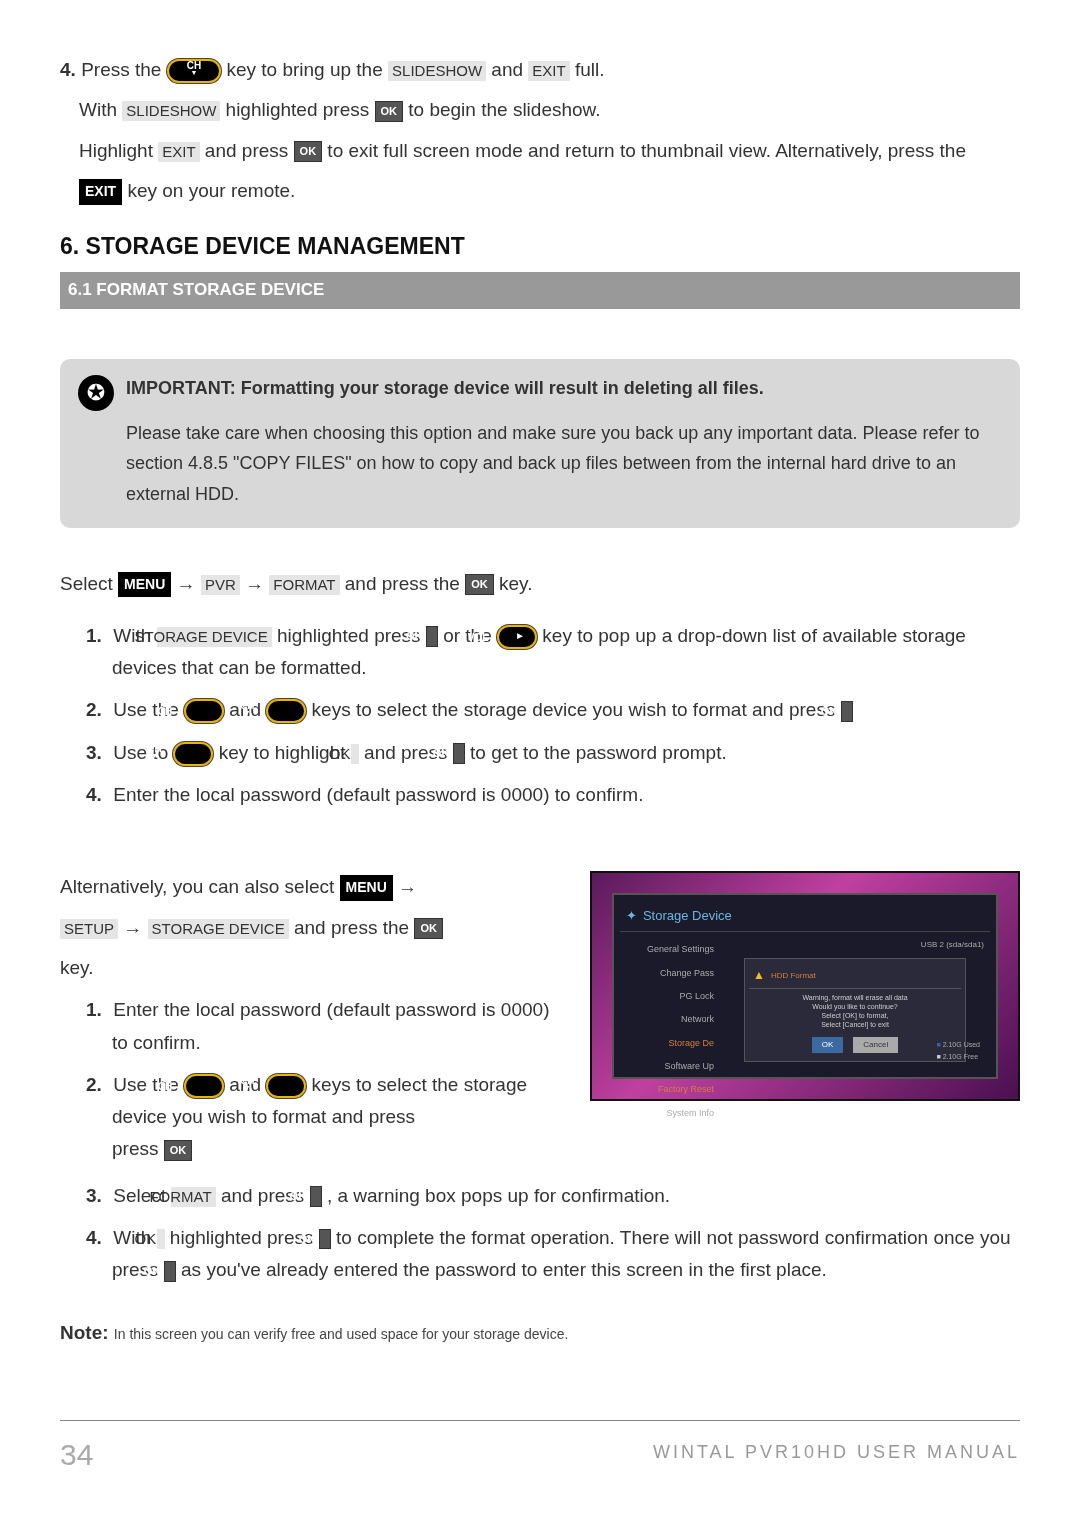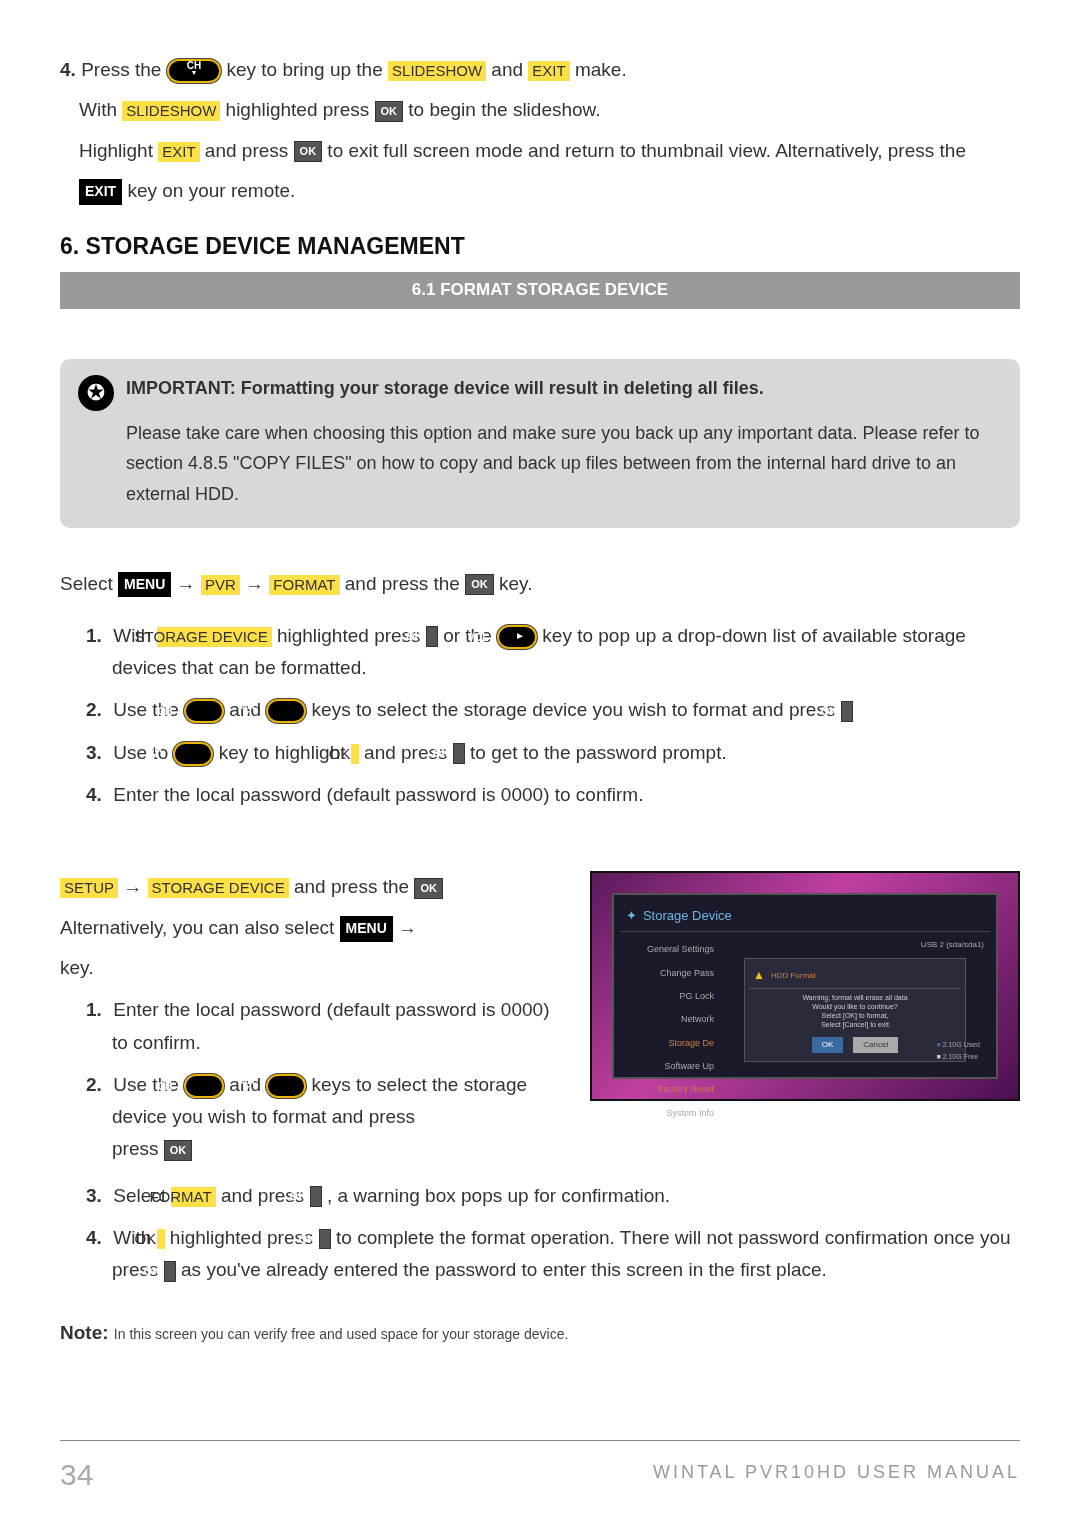--- a/index.html
+++ b/index.html
@@ -35,21 +35,21 @@
     box-shadow: 0 0 0 1px #444;
   }
   .pill .arrow-up::before { content: "▲"; display:block; font-size:7px; line-height:6px; }
   .pill .arrow-down::after { content: "▼"; display:block; font-size:7px; line-height:6px; }
   .pill .arrow-right::after { content: "▶"; display:block; font-size:7px; line-height:6px; position:absolute; top:6px; right:2px; }
   .pill-inner { display:inline-block; text-align:center; }
   .pill-label { font-size:10px; display:block; line-height:8px; }
   
   .yellow-box {
     display: inline-block;
-    background: #fde047;
+    background: #e5e5e5;
     padding: 0 4px;
     font-size: 15px;
     line-height: 20px;
     vertical-align: middle;
   }
   .black-box {
     display: inline-block;
     background: #000;
     color: #fff;
     padding: 1px 6px;
@@ -75,21 +75,20 @@
     margin-bottom: 6px;
     color: #111;
   }
   .section-bar {
     background: #999;
     color: #fff;
     font-weight: bold;
     font-size: 17px;
     padding: 4px 8px;
     margin-bottom: 50px;
-    text-align: center;
   }
   
   .important-box {
     background: #d8d8d8;
     border-radius: 10px;
     padding: 14px 18px 18px 18px;
     margin-bottom: 40px;
     display: flex;
     gap: 12px;
   }
@@ -170,21 +169,21 @@
   .tv-legend div::before { content:"■ "; }
   .tv-legend .used::before { color:#4060a0; }
   .tv-legend .free::before { color:#ccc; }
   
   .note-line { margin-top: 30px; }
   .note-label { font-weight: bold; font-size: 19px; }
   .note-text { font-size: 14px; color: #444; }
   
   .footer {
     position: absolute;
-    bottom: 32px;
+    bottom: 52px;
     left: 60px;
     right: 60px;
     border-top: 1px solid #888;
     padding-top: 8px;
     display: flex;
     justify-content: space-between;
     color: #999;
     font-size: 20px;
     letter-spacing: 2px;
   }
@@ -204,21 +203,21 @@
 
   <div class="instr-block">
     <div class="step-line">
       <span class="num">4.</span>
       <span>Press the </span>
       <span class="pill"><span class="pill-inner"><span class="pill-label">CH</span><span class="arrow-down"></span></span></span>
       <span> key to bring up the </span>
       <span class="yellow-box">SLIDESHOW</span>
       <span> and </span>
       <span class="yellow-box">EXIT</span>
-      <span> make.</span>
+      <span> full.</span>
     </div>
     <div class="step-line indent">
       <span>With </span>
       <span class="yellow-box">SLIDESHOW</span>
       <span> highlighted press </span>
       <span class="ok-box">OK</span>
       <span> to begin the slideshow.</span>
     </div>
     <div class="step-line indent">
       <span>Highlight </span>
@@ -288,30 +287,30 @@
     </li>
     <li>
       <span class="num">4.</span>
       <span>Enter the local password (default password is 0000) to confirm.</span>
     </li>
   </ol>
 
   <div class="two-col">
     <div class="left">
       <div class="step-line">
+        <span>Alternatively, you can also select </span>
+        <span class="black-box">MENU</span>
+        <span class="arrow"> → </span>
+      </div>
+      <div class="step-line">
         <span class="yellow-box">SETUP</span>
         <span class="arrow"> → </span>
         <span class="yellow-box">STORAGE DEVICE</span>
         <span> and press the </span>
         <span class="ok-box">OK</span>
-      </div>
-      <div class="step-line">
-        <span>Alternatively, you can also select </span>
-        <span class="black-box">MENU</span>
-        <span class="arrow"> → </span>
       </div>
       <div class="step-line">
         <span> key.</span>
       </div>
       <ol class="steps" style="margin-top:10px">
         <li>
           <span class="num">1.</span>
           <span>Enter the local password (default password is 0000) to confirm.</span>
         </li>
         <li>

